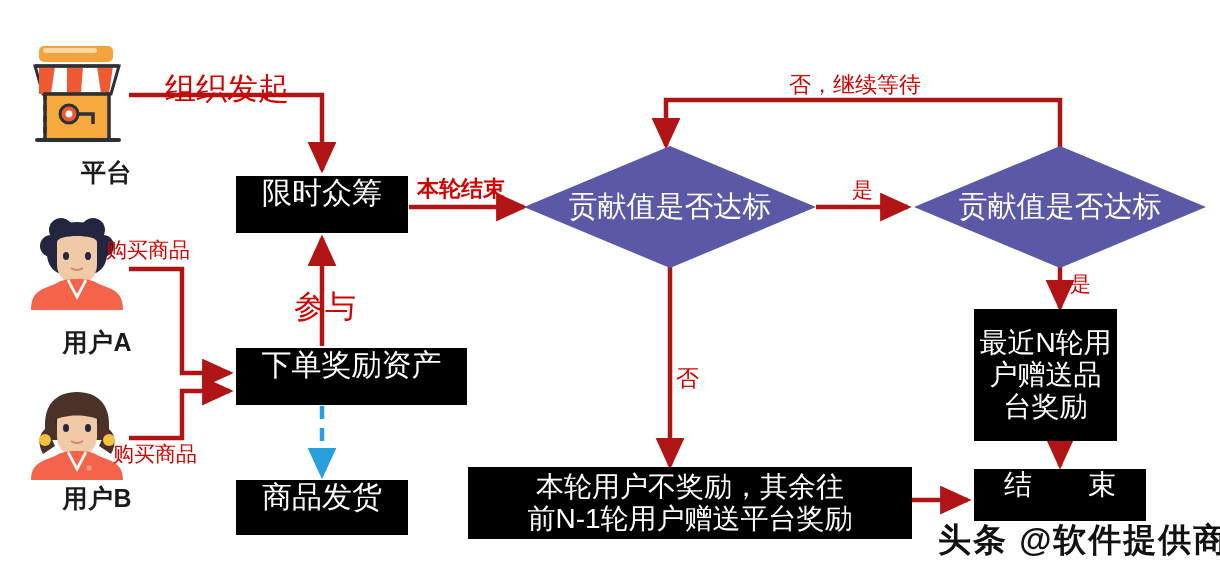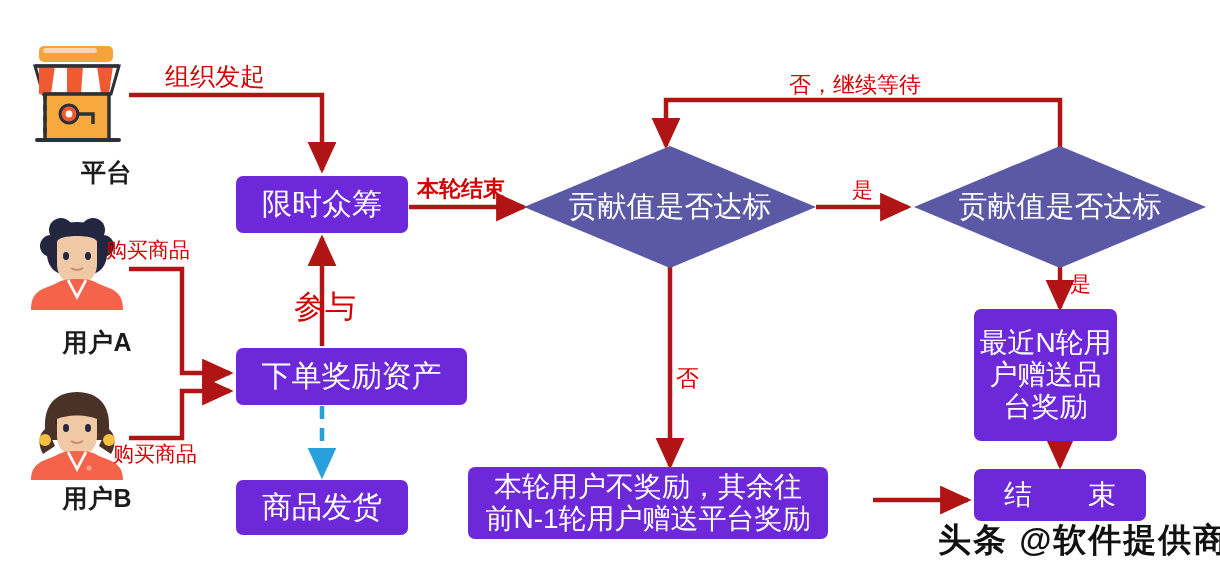--- a/index.html
+++ b/index.html
@@ -6,29 +6,28 @@
   body{
     width:1220px;height:570px;background:#ffffff;
     font-family:"Liberation Sans","DejaVu Sans",sans-serif;
     position:relative;overflow:hidden;
   }
   #stage{position:absolute;left:0;top:0;width:1220px;height:570px;}
   #svg-layer{position:absolute;left:0;top:0;width:1220px;height:570px;}
 
   .node{
     position:absolute;
-    background:#6d28d9;
+    background:#000000;
     color:#ffffff;
-    display:flex;align-items:center;justify-content:center;
+    display:flex;justify-content:center;
     text-align:center;
     line-height:1.14;
     font-weight:400;
     box-sizing:border-box;
     z-index:3;
-    border-radius:7px;
   }
   .node span{display:block;width:100%;}
 
   .diamond-wrap{position:absolute;z-index:3;}
   .diamond-wrap .dlabel{
     position:absolute;left:0;top:0;width:100%;height:100%;
     display:flex;align-items:center;justify-content:center;
     color:#ffffff;text-align:center;
     z-index:2;pointer-events:none;
   }
@@ -161,21 +160,21 @@
   </div>
 
   <div class="node" style="left:236px;top:480px;width:172px;height:55px;font-size:30px;">
     <span>商品发货</span>
   </div>
 
   <div class="node" style="left:236px;top:348px;width:231px;height:57px;font-size:30px;">
     <span>下单奖励资产</span>
   </div>
 
-  <div class="node" style="left:468px;top:467px;width:360px;height:72px;font-size:28px;flex-direction:column;">
+  <div class="node" style="left:468px;top:467px;width:444px;height:72px;font-size:28px;flex-direction:column;">
     <span>本轮用户不奖励，其余往</span>
     <span>前N-1轮用户赠送平台奖励</span>
   </div>
 
   <div class="node" style="left:974px;top:309px;width:143px;height:132px;font-size:28px;flex-direction:column;">
     <span>最近N轮用</span>
     <span>户赠送品</span>
     <span>台奖励</span>
   </div>
 
@@ -184,21 +183,21 @@
   </div>
 
   <div class="diamond-wrap" style="left:524px;top:146px;width:292px;height:122px;">
     <div class="dlabel" style="font-size:29px;">贡献值是否达标</div>
   </div>
 
   <div class="diamond-wrap" style="left:914px;top:146px;width:292px;height:122px;">
     <div class="dlabel" style="font-size:29px;">贡献值是否达标</div>
   </div>
 
-  <div class="edge-label" style="left:165px;top:60px;font-size:25px;text-align:center;">组织发起</div>
+  <div class="edge-label" style="left:165px;top:68px;font-size:31px;text-align:center;">组织发起</div>
 
   <div class="edge-label" style="left:106px;top:236px;font-size:21px;">购买商品</div>
 
   <div class="edge-label" style="left:113px;top:440px;font-size:21px;">购买商品</div>
 
   <div class="edge-label" style="left:294px;top:286px;font-size:31px;">参与</div>
 
   <div class="edge-label" style="left:417px;top:174px;font-size:22px;font-weight:bold;">本轮结束</div>
 
   <div class="edge-label" style="left:789px;top:70px;font-size:22px;">否，继续等待</div>

